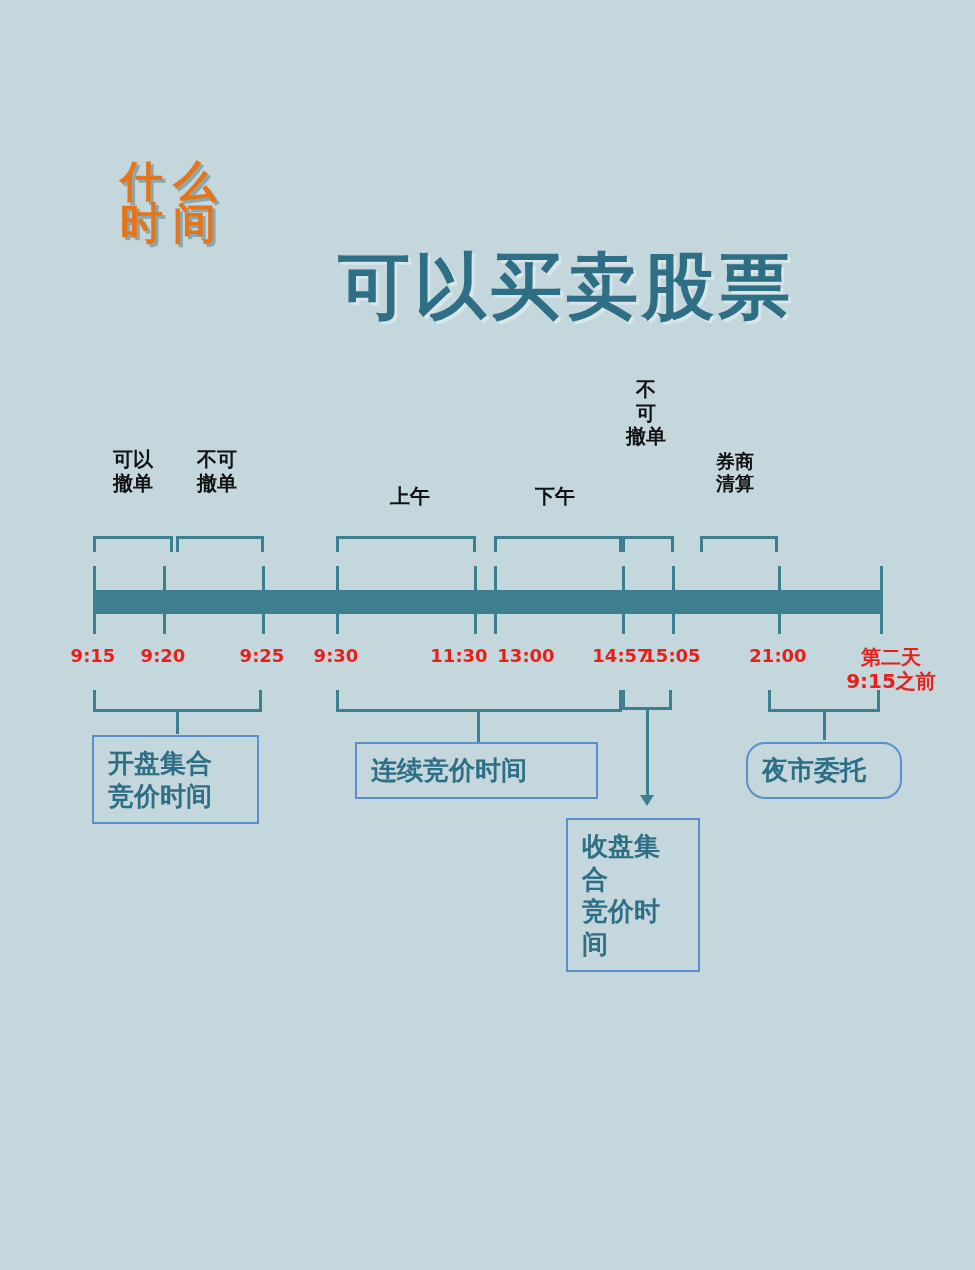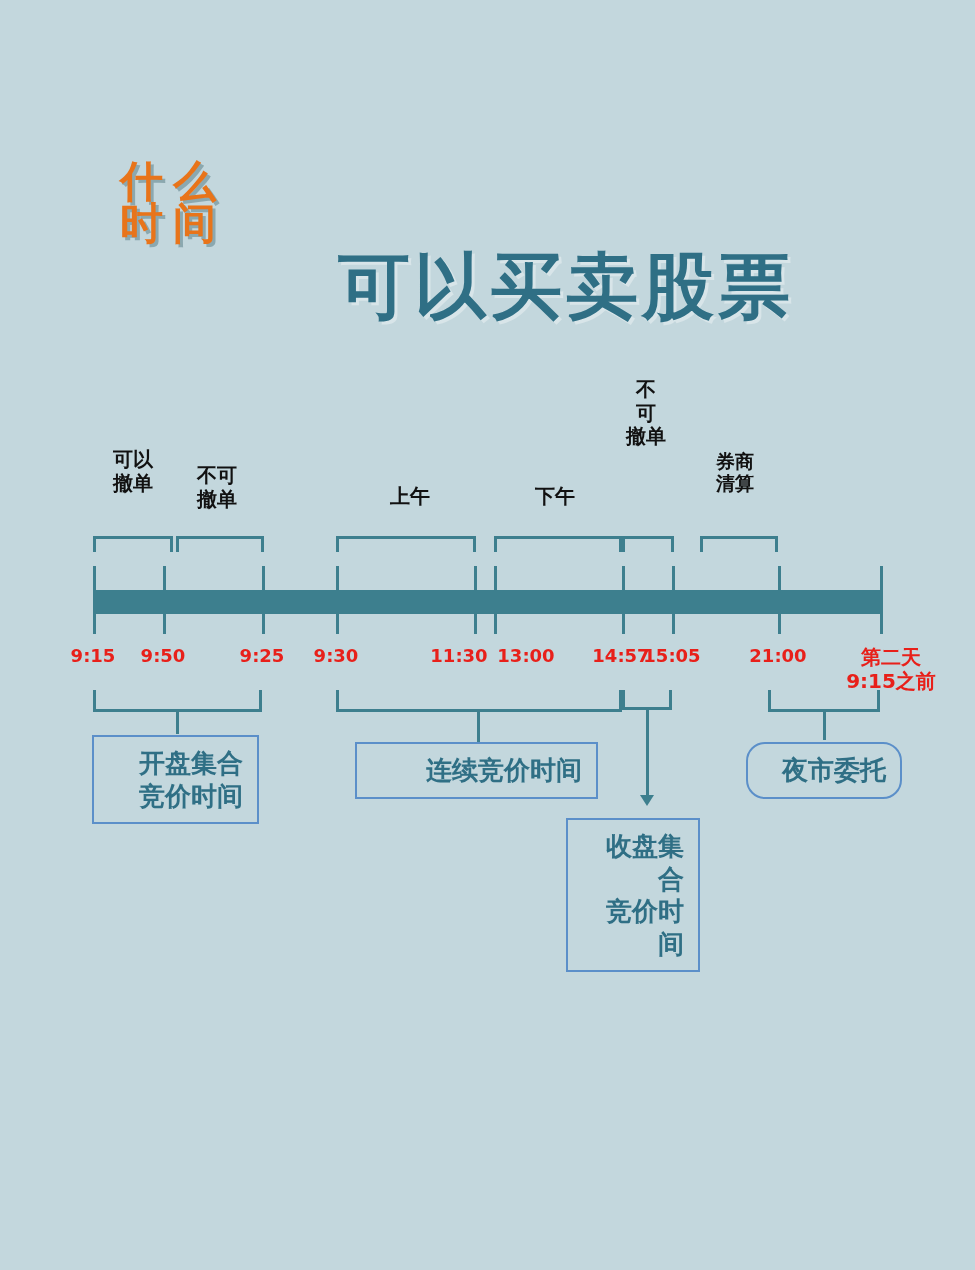--- a/index.html
+++ b/index.html
@@ -113,21 +113,21 @@
   }
 
   .box {
     position: absolute;
     border: 2px solid #5b8fc9;
     color: #2f6f85;
     font-weight: bold;
     font-size: 26px;
     line-height: 1.25;
     padding: 10px 14px;
-    text-align: right;
+    text-align: left;
     box-sizing: border-box;
     font-family: "DejaVu Sans", sans-serif;
   }
 
   .connector {
     position: absolute;
     background: #3d7f8e;
   }
   .arrow-head {
     position: absolute;
@@ -157,21 +157,21 @@
   <div class="title-orange">
     <span class="l1">什么</span>
     <span class="l2">时间</span>
   </div>
   <div class="title-blue">可以买卖股票</div>
 
   <div class="toplabel" style="left:93px; top:448px; width:80px;">
     <div>可以</div>
     <div>撤单</div>
   </div>
-  <div class="toplabel" style="left:177px; top:464px; width:80px;">
+  <div class="toplabel" style="left:177px; top:448px; width:80px;">
     <div>不可</div>
     <div>撤单</div>
   </div>
   <div class="toplabel" style="left:350px; top:485px; width:80px;text-align:right;">上午</div>
   <div class="toplabel" style="left:515px; top:485px; width:80px;">下午</div>
   <div class="toplabel" style="left:617px; top:378px; width:58px;">
     <div>不</div>
     <div>可</div>
     <div>撤单</div>
   </div>
@@ -205,21 +205,21 @@
   <div class="tick down" style="left:262px;"></div>
   <div class="tick down" style="left:336px;"></div>
   <div class="tick down" style="left:474px;"></div>
   <div class="tick down" style="left:494px;"></div>
   <div class="tick down" style="left:622px;"></div>
   <div class="tick down" style="left:672px;"></div>
   <div class="tick down" style="left:778px;"></div>
   <div class="tick down" style="left:880px;"></div>
 
   <div class="timelabel" style="left:53px;  top:645px; width:80px;">9:15</div>
-  <div class="timelabel" style="left:123px; top:645px; width:80px;">9:50</div>
+  <div class="timelabel" style="left:123px; top:645px; width:80px;">9:20</div>
   <div class="timelabel" style="left:222px; top:645px; width:80px;">9:25</div>
   <div class="timelabel" style="left:296px; top:645px; width:80px;">9:30</div>
   <div class="timelabel" style="left:411px; top:645px; width:96px;">11:30</div>
   <div class="timelabel" style="left:478px; top:645px; width:96px;">13:00</div>
   <div class="timelabel" style="left:573px; top:645px; width:96px;">14:57</div>
   <div class="timelabel" style="left:624px; top:645px; width:96px;">15:05</div>
   <div class="timelabel" style="left:730px; top:645px; width:96px;">21:00</div>
   <div class="timelabel two-line" style="left:826px; top:645px; width:130px;">
     <div>第二天</div>
     <div>9:15之前</div>

